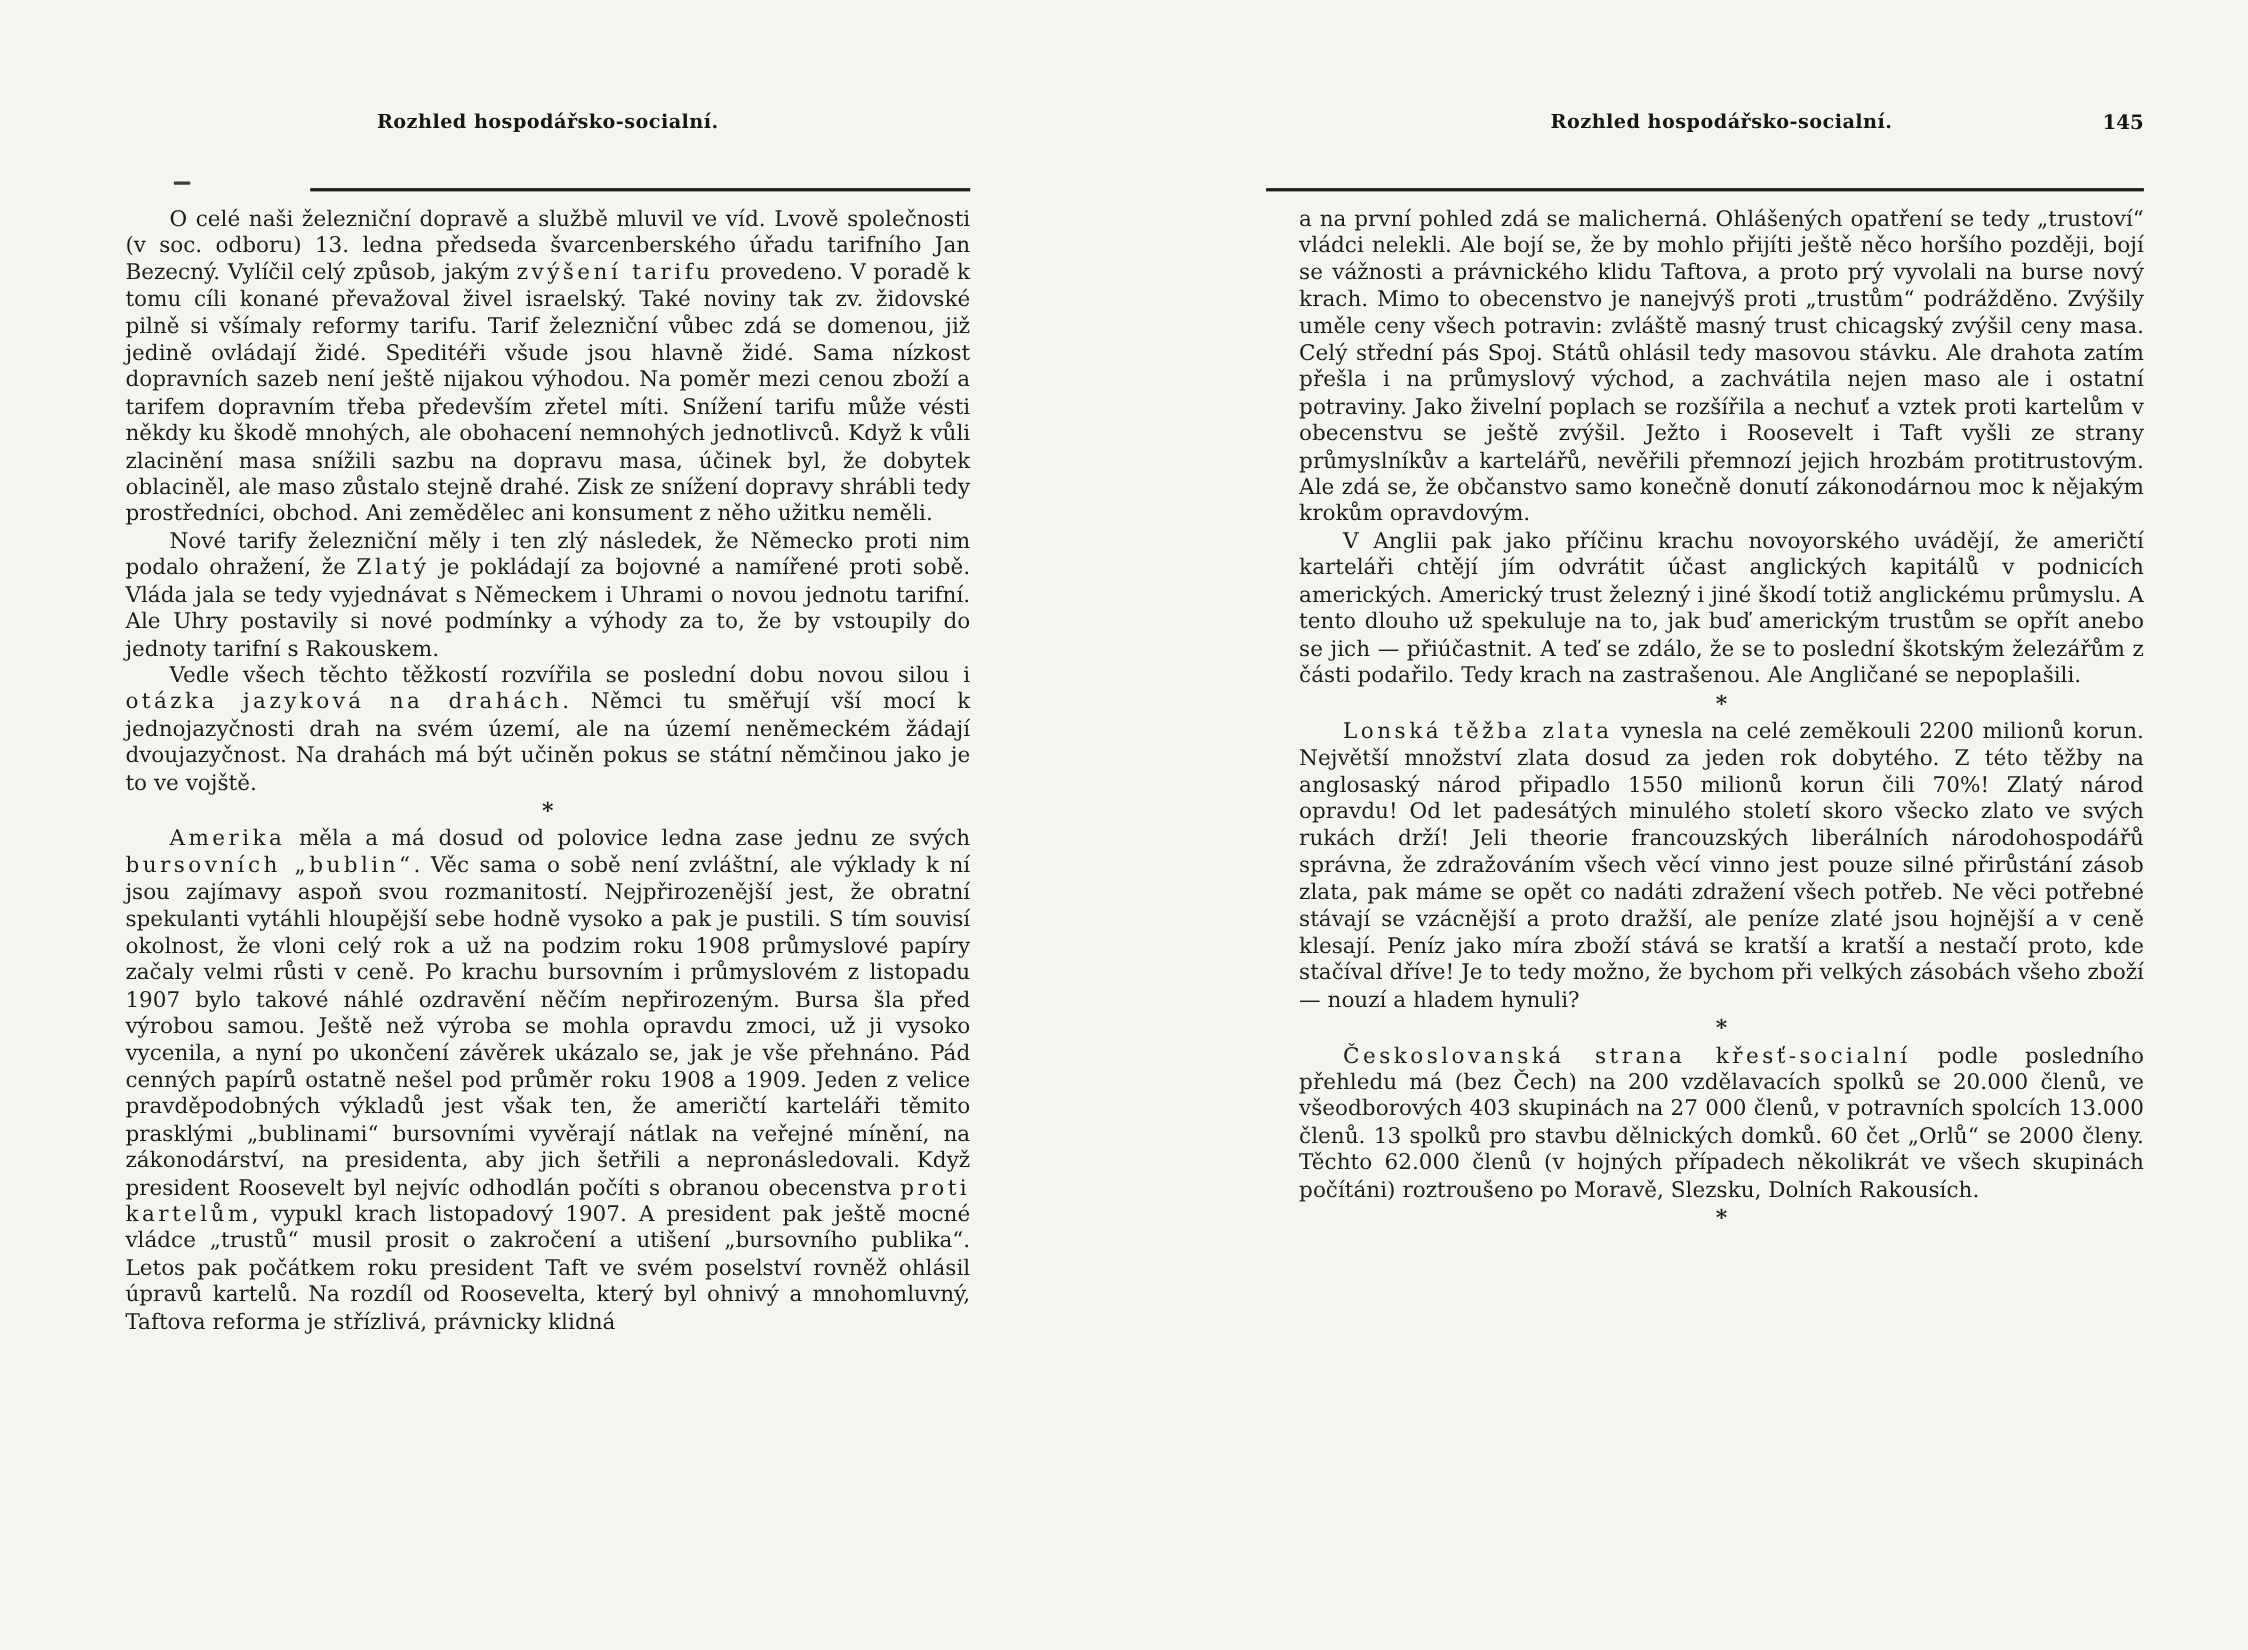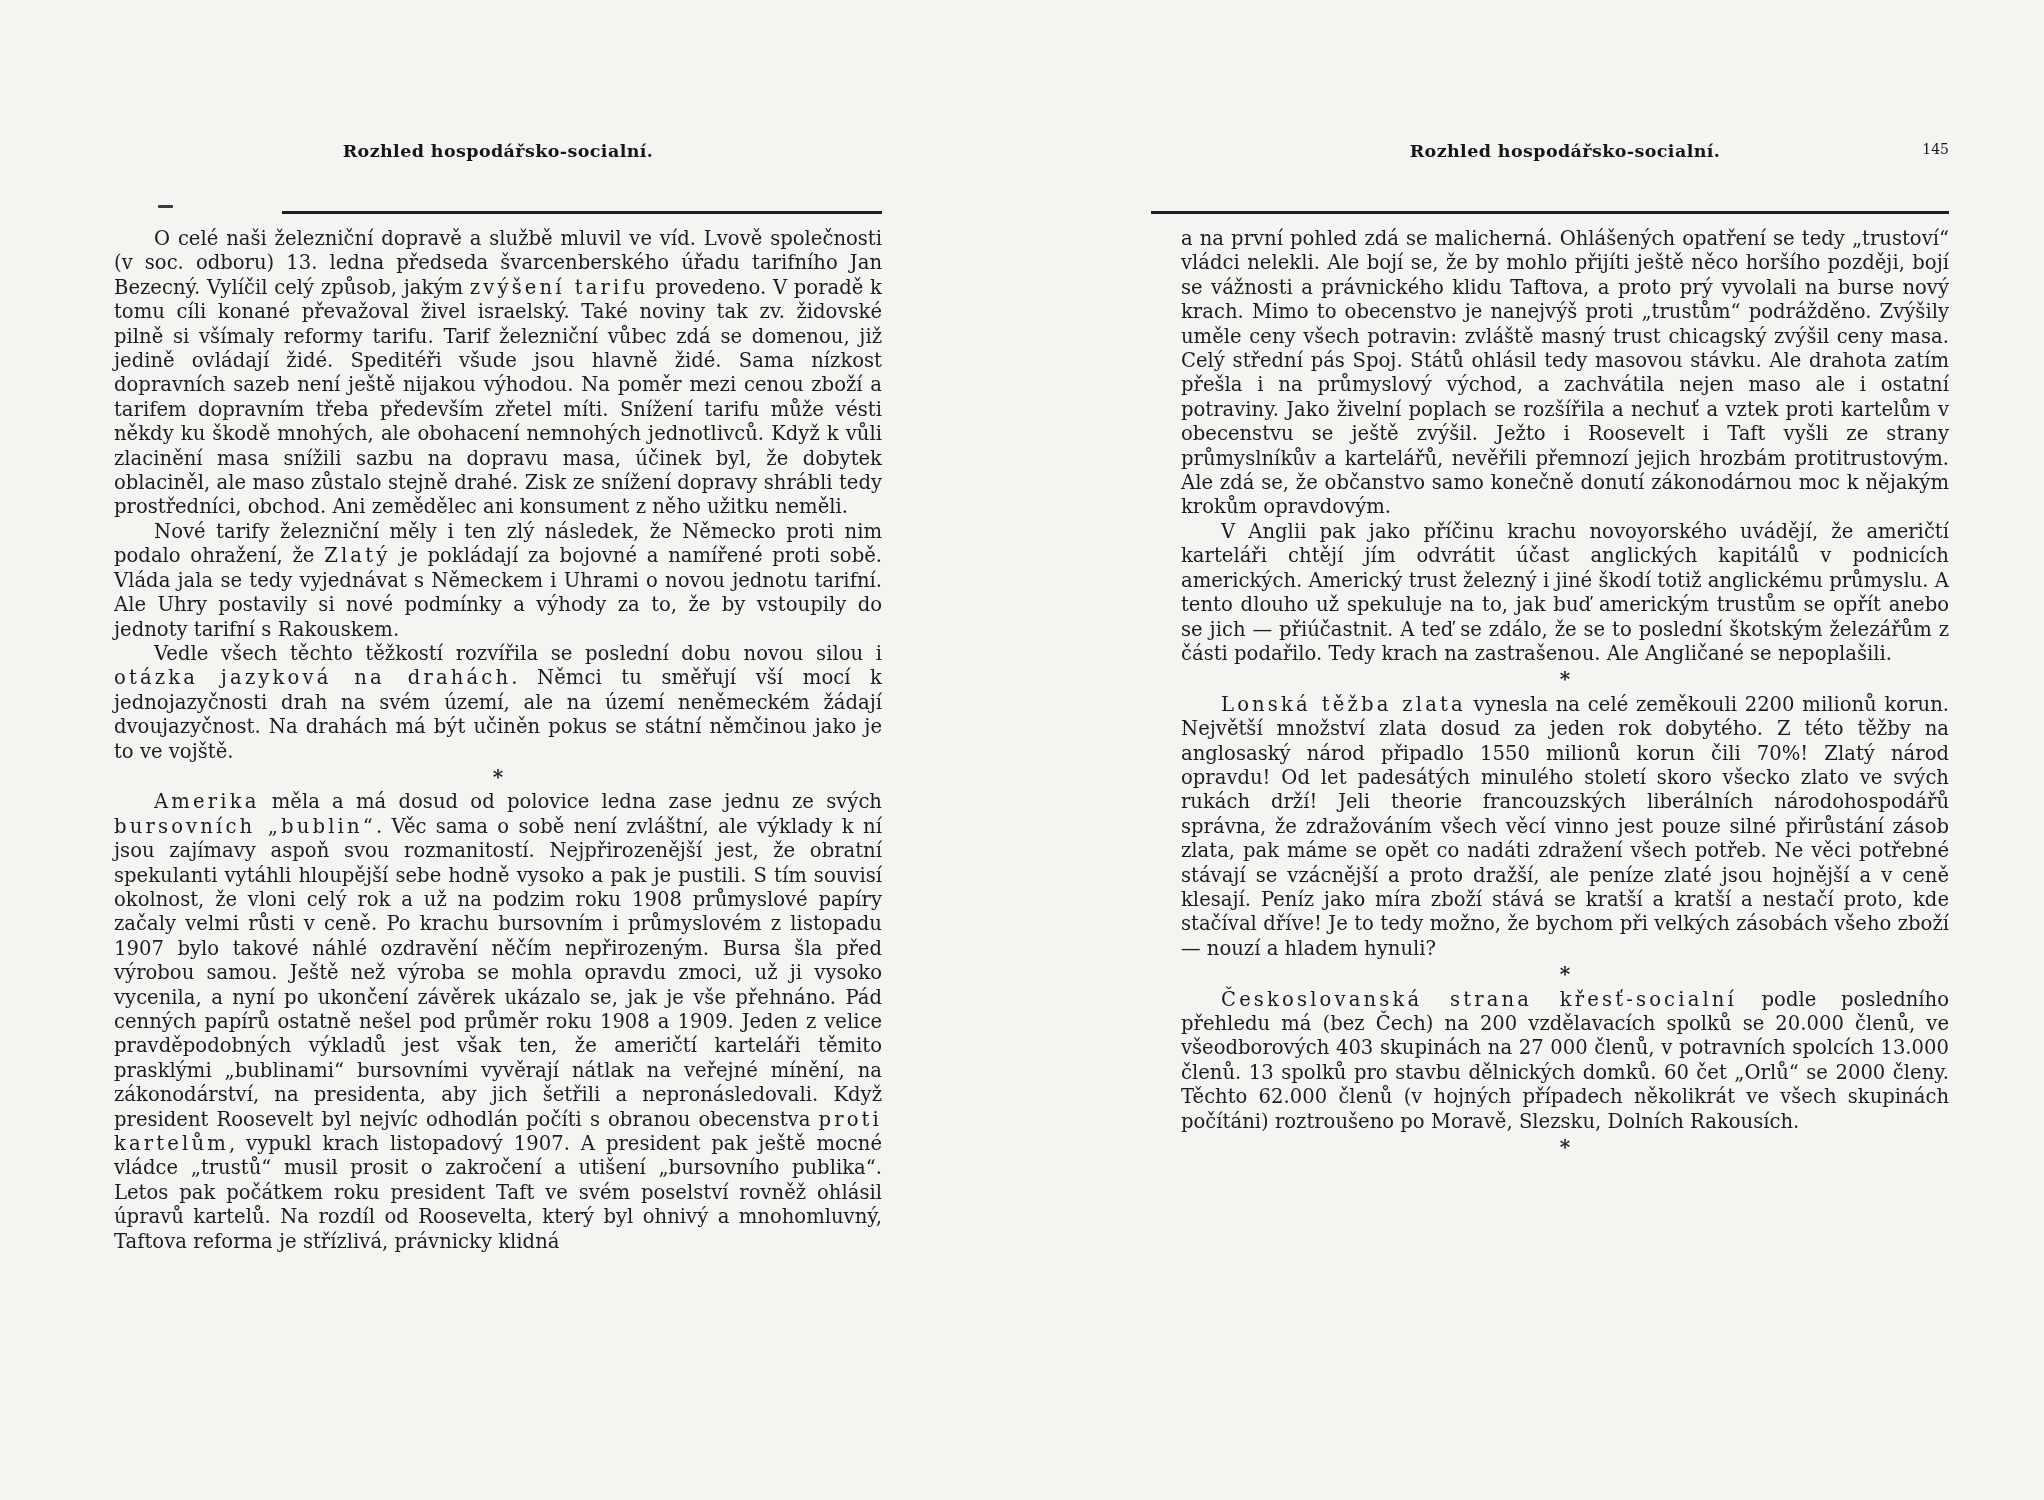--- a/index.html
+++ b/index.html
@@ -3,30 +3,30 @@
 <meta charset="utf-8">
 <style>
   html,body{margin:0;padding:0;}
   body{
     width:2044px;height:1500px;position:relative;overflow:hidden;
     background:#f5f4f0;
     font-family:"DejaVu Serif","Liberation Serif",serif;
     color:#1c1c1c;
     -webkit-font-smoothing:antialiased;
   }
-  .page{position:absolute;top:95px;width:768px;margin-top:40px;}
+  .page{position:absolute;top:95px;width:768px;}
   #left-page{left:114px;}
   #right-page{left:1181px;}
   .pg-header{position:relative;height:92px;}
   .pg-title{
     position:absolute;top:6px;left:0;right:0;text-align:center;
     font-size:17.5px;font-weight:bold;letter-spacing:0.4px;color:#161616;
   }
   #right-page .pg-num{
-    position:absolute;top:6px;right:0;font-size:14px;font-weight:normal;color:#161616;
+    position:absolute;top:6px;right:0;font-size:18px;font-weight:bold;color:#161616;
   }
   .rule{position:absolute;top:76px;height:2.5px;background:#1e1e1e;right:0;}
   #left-page .rule{left:168px;}
   #right-page .rule{left:-30px;}
   .stray{position:absolute;left:44px;top:70px;width:15px;height:3px;background:#3a3a3a;border-radius:1px;}
   .body-text{font-size:19.6px;line-height:24.4px;text-align:justify;}
   .para{margin:0;padding:0;}
   .indent{text-indent:40px;}
   .sep{text-align:center;font-size:20px;line-height:24.4px;margin:1px 0;font-weight:bold;}
   .sp{letter-spacing:0.16em;}

